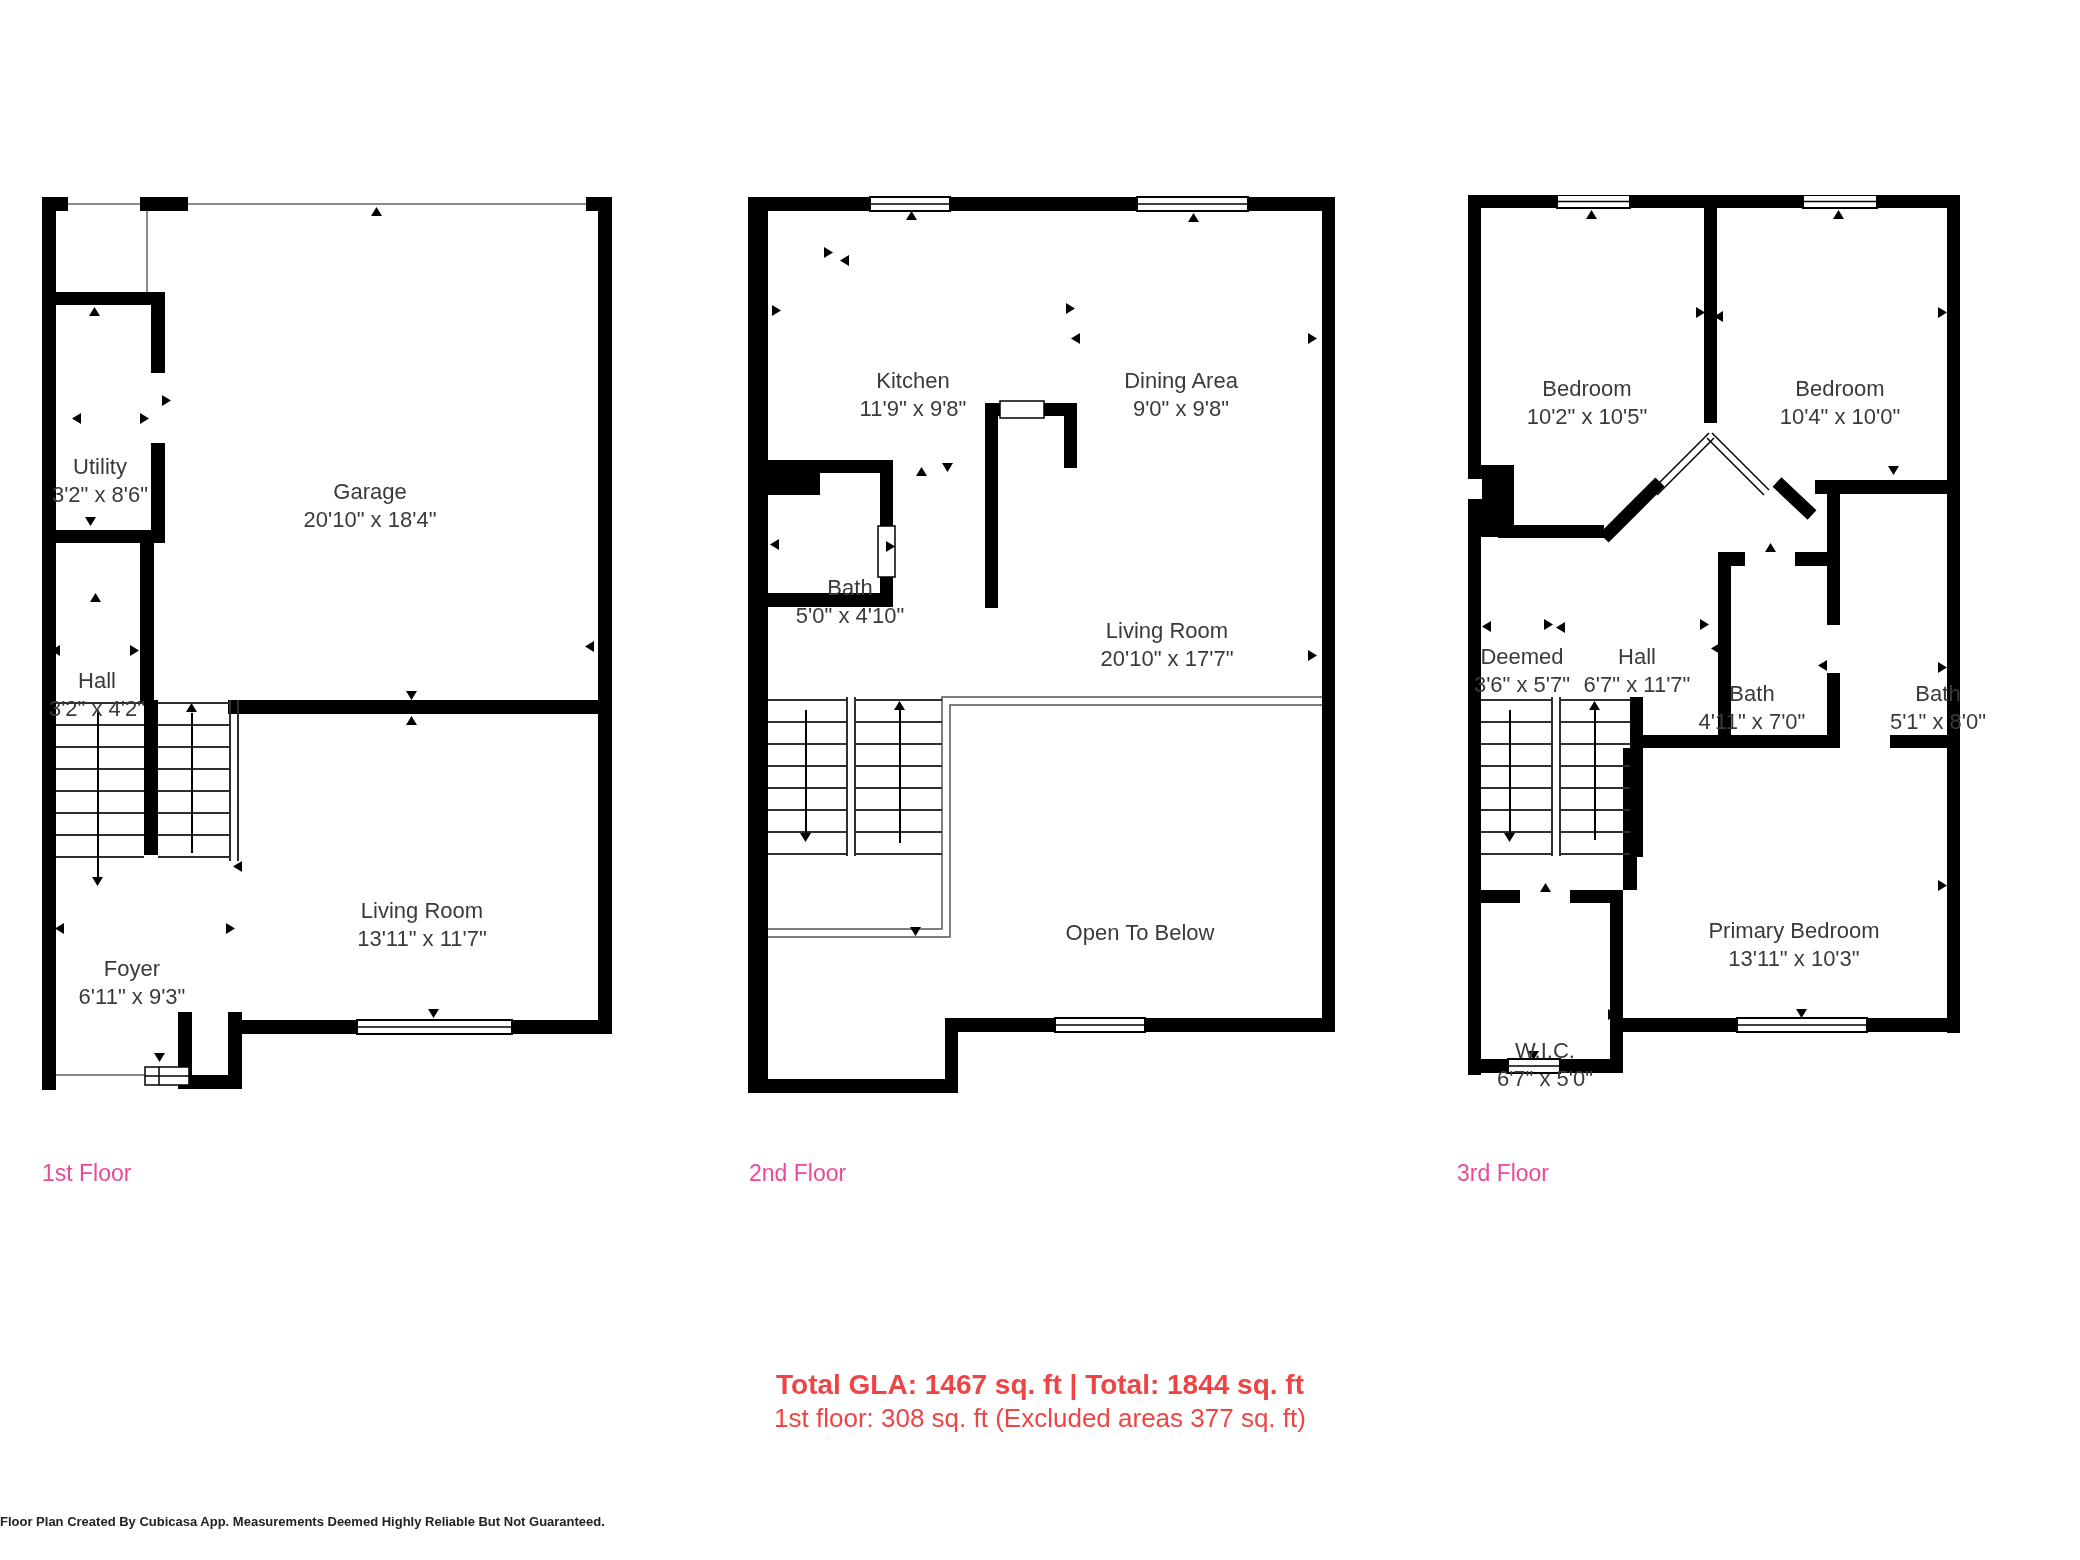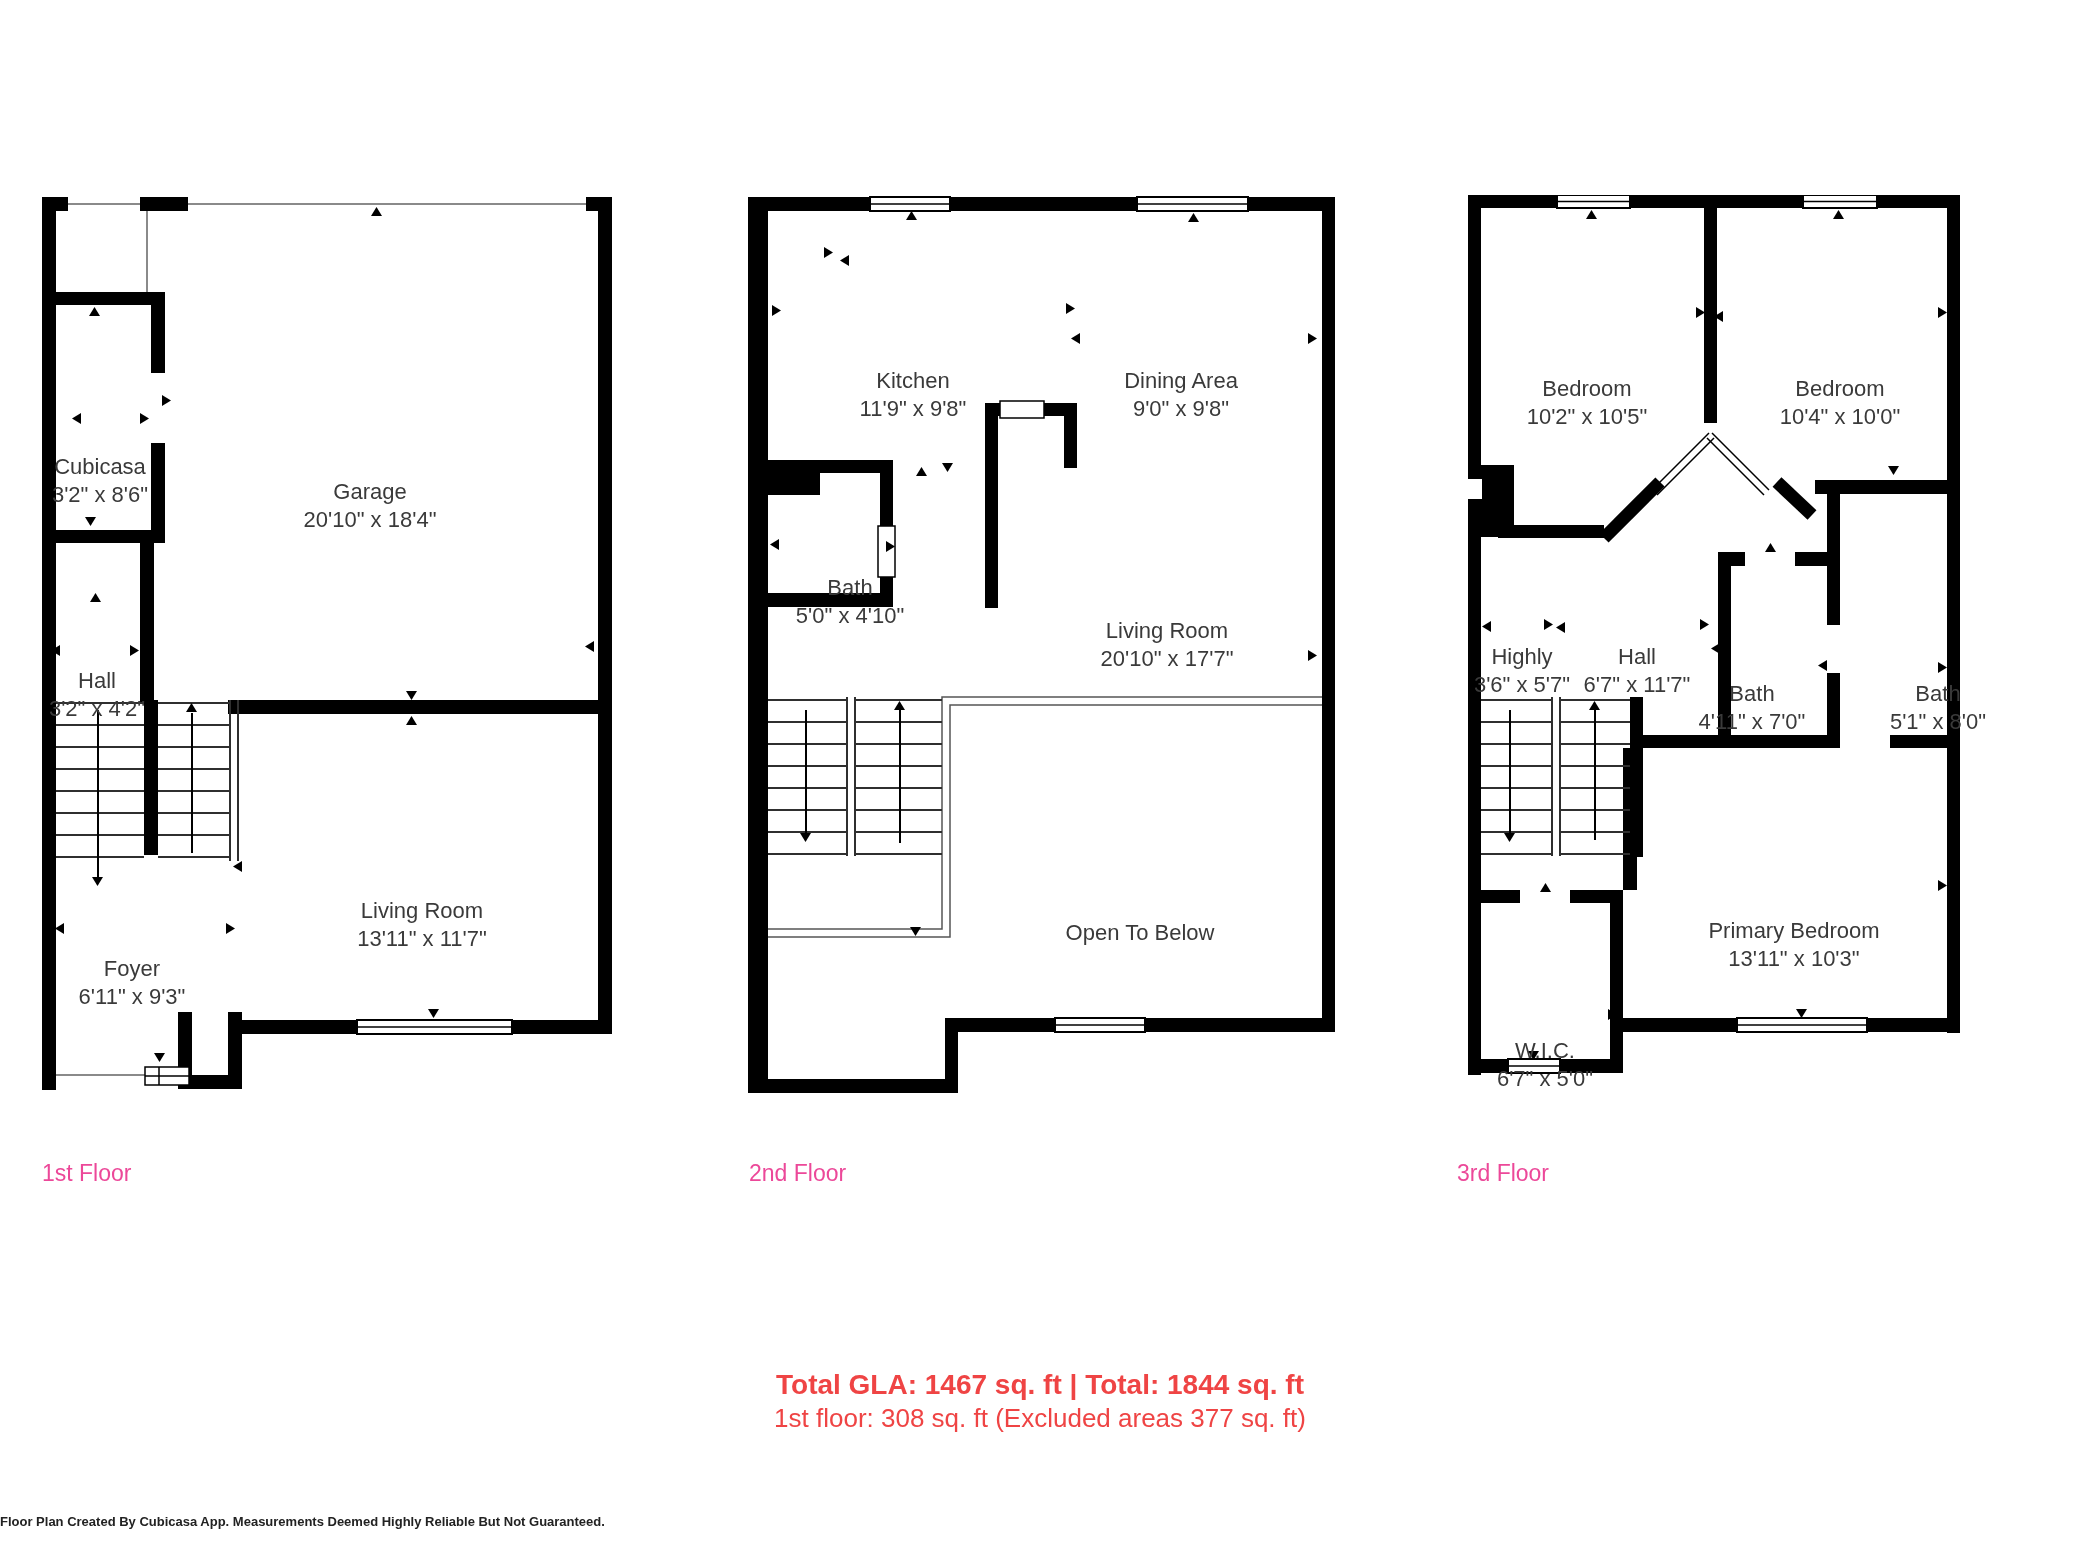--- a/index.html
+++ b/index.html
@@ -107,21 +107,21 @@
         <use href="#au" x="364" y="521"></use>
         <use href="#al" x="543" y="446"></use>
         <use href="#al" x="191" y="666"></use>
         <use href="#al" x="13" y="728"></use>
         <use href="#ar" x="184" y="728"></use>
         <use href="#ad" x="112" y="858"></use>
         <use href="#ad" x="386" y="814"></use>
       </g>
     </svg>
     <div class="lbl" style="left:58px;top:243px">
-      <span>Cubicasa</span>
+      <span>Utility</span>
       <span>3'2" x 8'6"</span>
     </div>
     <div class="lbl" style="left:328px;top:268px">
       <span>Garage</span>
       <span>20'10" x 18'4"</span>
     </div>
     <div class="lbl" style="left:55px;top:457px">
       <span>Hall</span>
       <span>3'2" x 4'2"</span>
     </div>
@@ -296,21 +296,21 @@
     </svg>
     <div class="lbl" style="left:127px;top:165px">
       <span>Bedroom</span>
       <span>10'2" x 10'5"</span>
     </div>
     <div class="lbl" style="left:380px;top:165px">
       <span>Bedroom</span>
       <span>10'4" x 10'0"</span>
     </div>
     <div class="lbl" style="left:62px;top:433px">
-      <span>Highly</span>
+      <span>Deemed</span>
       <span>3'6" x 5'7"</span>
     </div>
     <div class="lbl" style="left:177px;top:433px">
       <span>Hall</span>
       <span>6'7" x 11'7"</span>
     </div>
     <div class="lbl" style="left:292px;top:470px">
       <span>Bath</span>
       <span>4'11" x 7'0"</span>
     </div>

